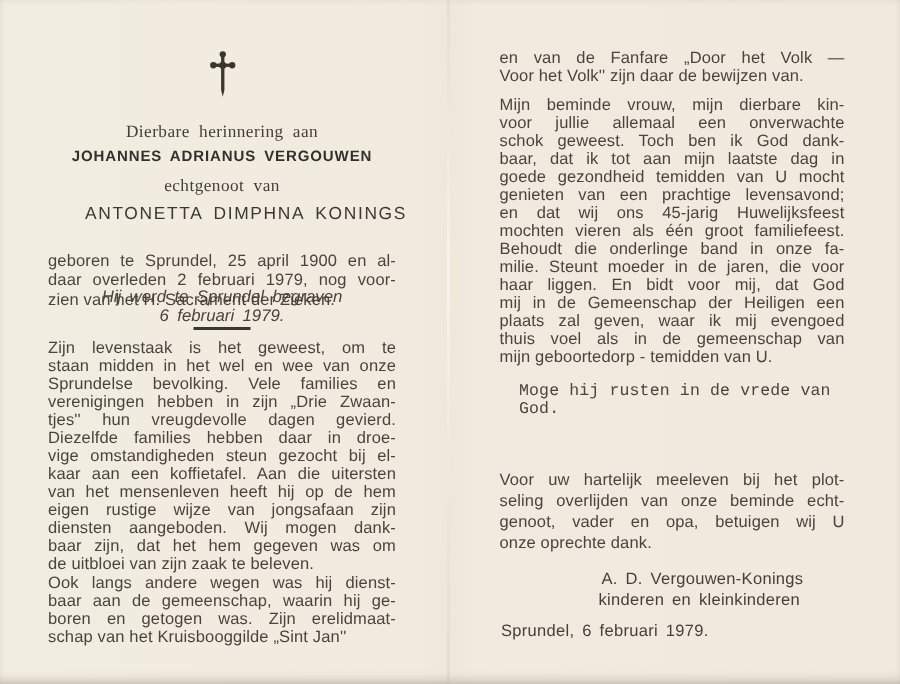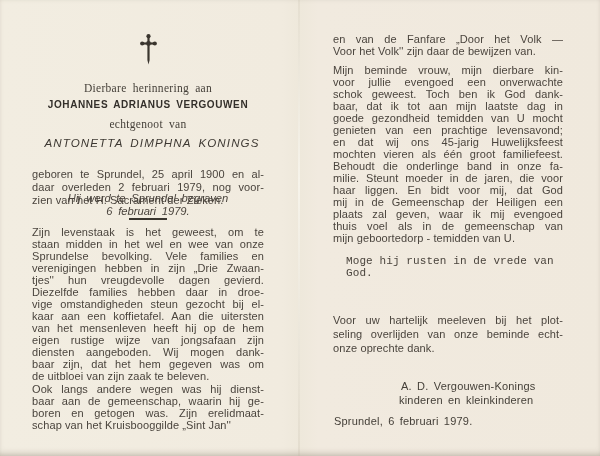--- a/index.html
+++ b/index.html
@@ -59,21 +59,21 @@
         </g>
       </svg>
     </div>
 
     <div class="block centered intro-line" style="left:32px; top:82px; width:232px;">Dierbare herinnering aan</div>
 
     <div class="block centered main-name" style="left:32px; top:99px; width:232px;">JOHANNES ADRIANUS VERGOUWEN</div>
 
     <div class="block centered intro-line" style="left:32px; top:118px; width:232px;">echtgenoot van</div>
 
-    <div class="block centered spouse-name" style="left:36px; top:136px; width:232px;font-style:italic;">ANTONETTA DIMPHNA KONINGS</div>
+    <div class="block centered spouse-name" style="left:48px; top:136px; width:232px;">ANTONETTA DIMPHNA KONINGS</div>
 
     <div class="block body-txt dates" style="left:32px; top:168px; width:232px;">
         <div class="tline just">geboren te Sprundel, 25 april 1900 en al-</div>
         <div class="tline just">daar overleden 2 februari 1979, nog voor-</div>
         <div class="tline">zien van het H. Sacrament der Zieken.</div>
       </div>
 
     <div class="block centered burial" style="left:32px; top:192px; width:232px;">
         <div class="tline centered">Hij werd te Sprundel begraven</div>
         <div class="tline centered">6 februari 1979.</div>
@@ -107,41 +107,42 @@
 
   <div>
 
     <div class="block body-txt" style="left:333px; top:33px; width:230px;">
         <div class="tline just">en van de Fanfare „Door het Volk —</div>
         <div class="tline">Voor het Volk'' zijn daar de bewijzen van.</div>
       </div>
 
     <div class="block body-txt" style="left:333px; top:64px; width:230px;">
         <div class="tline just">Mijn beminde vrouw, mijn dierbare kin-</div>
-        <div class="tline just">voor jullie evengoed een onverwachte</div>
+        <div class="tline just">voor jullie allemaal een onverwachte</div>
         <div class="tline just">schok geweest. Toch ben ik God dank-</div>
         <div class="tline just">baar, dat ik tot aan mijn laatste dag in</div>
         <div class="tline just">goede gezondheid temidden van U mocht</div>
         <div class="tline just">genieten van een prachtige levensavond;</div>
         <div class="tline just">en dat wij ons 45-jarig Huwelijksfeest</div>
         <div class="tline just">mochten vieren als één groot familiefeest.</div>
         <div class="tline just">Behoudt die onderlinge band in onze fa-</div>
         <div class="tline just">milie. Steunt moeder in de jaren, die voor</div>
         <div class="tline just">haar liggen. En bidt voor mij, dat God</div>
         <div class="tline just">mij in de Gemeenschap der Heiligen een</div>
         <div class="tline just">plaats zal geven, waar ik mij evengoed</div>
         <div class="tline just">thuis voel als in de gemeenschap van</div>
         <div class="tline">mijn geboortedorp - temidden van U.</div>
       </div>
 
     <div class="block body-txt" style="left:346px; top:255px; width:220px;font-family:Liberation Mono, monospace;">Moge hij rusten in de vrede van God.</div>
 
     <div class="block body-txt thanks" style="left:333px; top:313px; width:230px;">
         <div class="tline just">Voor uw hartelijk meeleven bij het plot-</div>
         <div class="tline just">seling overlijden van onze beminde echt-</div>
+        <div class="tline just">genoot, vader en opa, betuigen wij U</div>
         <div class="tline">onze oprechte dank.</div>
       </div>
 
     <div class="block sig" style="left:401px; top:380px; width:180px;">A. D. Vergouwen-Konings</div>
 
     <div class="block sig" style="left:399px; top:394px; width:180px;">kinderen en kleinkinderen</div>
 
     <div class="block sig" style="left:334px; top:415px; width:220px;">Sprundel, 6 februari 1979.</div>
   </div>
 </div>

